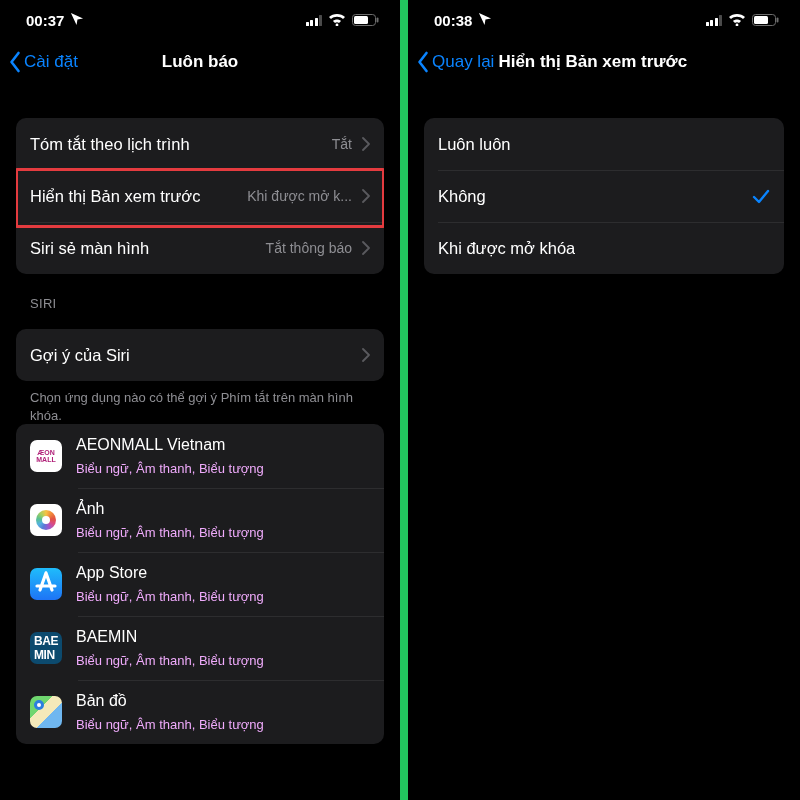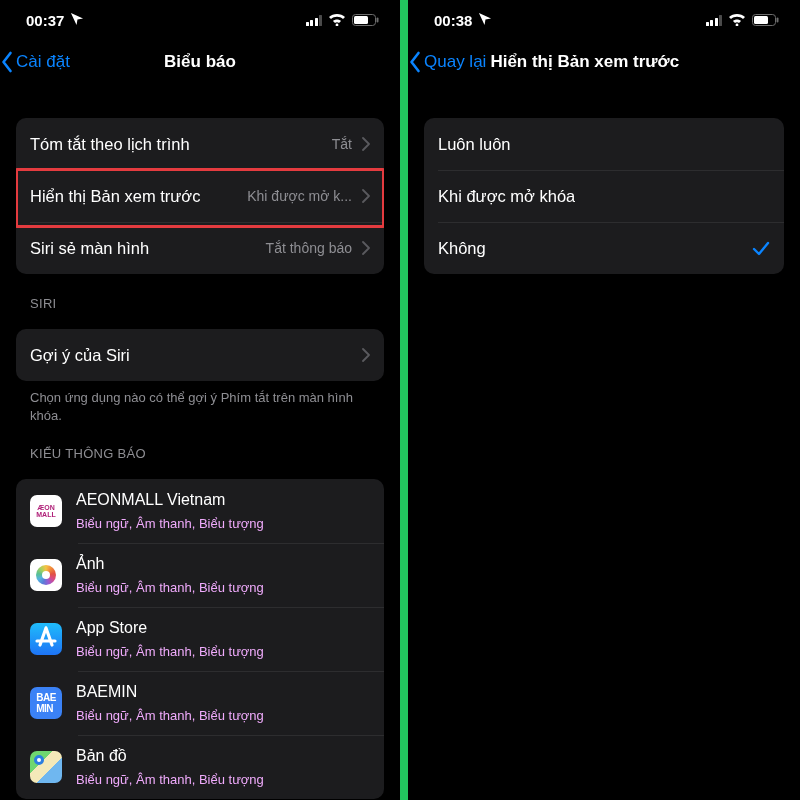--- a/index.html
+++ b/index.html
@@ -13,21 +13,21 @@
   .status .left { display:flex; align-items:center; gap:4px; }
   .status .right { display:flex; align-items:center; gap:6px; }
   .sig { display:flex; align-items:flex-end; gap:1.5px; height:11px; }
   .sig i { width:3px; background:#fff; display:block; border-radius:0.5px; }
   .sig i.off { background:#4a4a4a; }
   .sig i:nth-child(1){height:4px;} .sig i:nth-child(2){height:6px;}
   .sig i:nth-child(3){height:8px;} .sig i:nth-child(4){height:11px;}
 
   
   .nav { height:44px; display:flex; align-items:center; position:relative; }
-  .back { display:flex; align-items:center; color:#0a84ff; font-size:17px; gap:2px; }
+  .back { display:flex; align-items:center; color:#0a84ff; font-size:17px; padding-left:8px; gap:2px; }
   .back svg { width:14px; height:22px; }
   .navtitle.center { position:absolute; left:0; right:0; text-align:center; font-size:17px; font-weight:600; color:#fff; pointer-events:none; }
   .navtitle.inline { font-size:17px; font-weight:600; color:#fff; margin-left:4px; }
 
   
   .content { padding:0 16px; }
   .group { background:#1c1c1e; border-radius:10px; overflow:hidden; }
   .group.highlight { position:relative; }
   .group.highlight::after{ content:""; position:absolute; top:50px; left:-1px; right:-1px; height:54px; border:3px solid #e43b3f; border-radius:2px; pointer-events:none; }
   .row { display:flex; align-items:center; height:52px; padding:16px 14px; position:relative; }
@@ -51,21 +51,21 @@
   .app-sub  { font-size:13px; color:#f0abfc; margin-top:7px; }
   .app-row .chev { flex:0 0 auto; margin-left:10px; color:#5a5a5e; }
 
   
   .ic-aeon { background:#fff; color:#b02078; font-size:7px; line-height:1; text-align:center; }
   .ic-photos { background:#fff; position:relative; }
   .ic-photos::before{ content:""; position:absolute; inset:6px; border-radius:50%;
     background:conic-gradient(#f6c344,#f0883b,#e25241,#d94a86,#9b59d0,#5a7bd8,#54b3e0,#5ac08f,#a7d05f,#f6c344); }
   .ic-photos::after{ content:""; position:absolute; inset:12px; background:#fff; border-radius:50%; }
   .ic-appstore { background:linear-gradient(180deg,#1fbcfb,#1e74f6); }
-  .ic-baemin { background:#3b82f6; font-size:10px; letter-spacing:-0.5px; }
+  .ic-baemin { background:#0c4a6e; font-size:12px; letter-spacing:-0.5px; }
   .ic-maps { background:linear-gradient(135deg,#6fd66f 0 35%,#f4e9b9 35% 60%,#6fb7f0 60% 100%); position:relative; }
   .ic-maps::after{ content:""; position:absolute; left:4px; top:4px; width:10px; height:10px; border-radius:50%; background:#fff; border:3px solid #2b7ee0; box-sizing:border-box;}
 
   .spacer-sm { height:34px; }
 </style>
 </head>
 <body>
 
 <svg width="0" height="0" style="position:absolute">
   <defs>
@@ -122,21 +122,21 @@
       </div>
     </div>
 
     <div class="nav">
       <div class="back">
         <svg viewBox="0 0 13 22">
             <use href="#chev-left"></use>
           </svg>
         <span>Cài đặt</span>
       </div>
-      <div class="navtitle center">Biểu báo</div>
+      <div class="navtitle center">Luôn báo</div>
     </div>
 
     <div class="spacer-sm"></div>
 
     <div class="content">
       <div class="group highlight">
         <div class="row">
           <span class="label">Tóm tắt theo lịch trình</span>
           <span class="val">Tắt</span>
           <span class="chev">
@@ -171,21 +171,20 @@
           <span class="label">Gợi ý của Siri</span>
           <span class="chev" style="margin-left:auto">
               <svg viewBox="0 0 8 14">
                 <use href="#chev-right"></use>
               </svg>
             </span>
         </div>
       </div>
       <div class="section-footer">Chọn ứng dụng nào có thể gợi ý Phím tắt trên màn hình khóa.</div>
 
-      <div class="section-header">KIỂU THÔNG BÁO</div>
       <div class="group">
         <div class="app-row">
           <div class="app-icon ic-aeon">ÆON<br>MALL</div>
           <div class="app-text">
             <div class="app-name">AEONMALL Vietnam</div>
             <div class="app-sub">Biểu ngữ, Âm thanh, Biểu tượng</div>
           </div>
           <span class="chev"><svg viewBox="0 0 8 14">
                 <use href="#chev-right"></use>
               </svg></span>
@@ -273,27 +272,27 @@
     </div>
 
     <div class="spacer-sm"></div>
 
     <div class="content">
       <div class="group">
         <div class="row">
           <span class="label">Luôn luôn</span>
         </div>
         <div class="row">
-          <span class="label">Khi được mở khóa</span>
-        </div>
-        <div class="row">
           <span class="label">Không</span>
           <span class="check">
               <svg viewBox="0 0 18 18">
                 <use href="#check"></use>
               </svg>
             </span>
         </div>
+        <div class="row">
+          <span class="label">Khi được mở khóa</span>
+        </div>
       </div>
     </div>
   </div>
 
 </div>
 
 </body></html>

